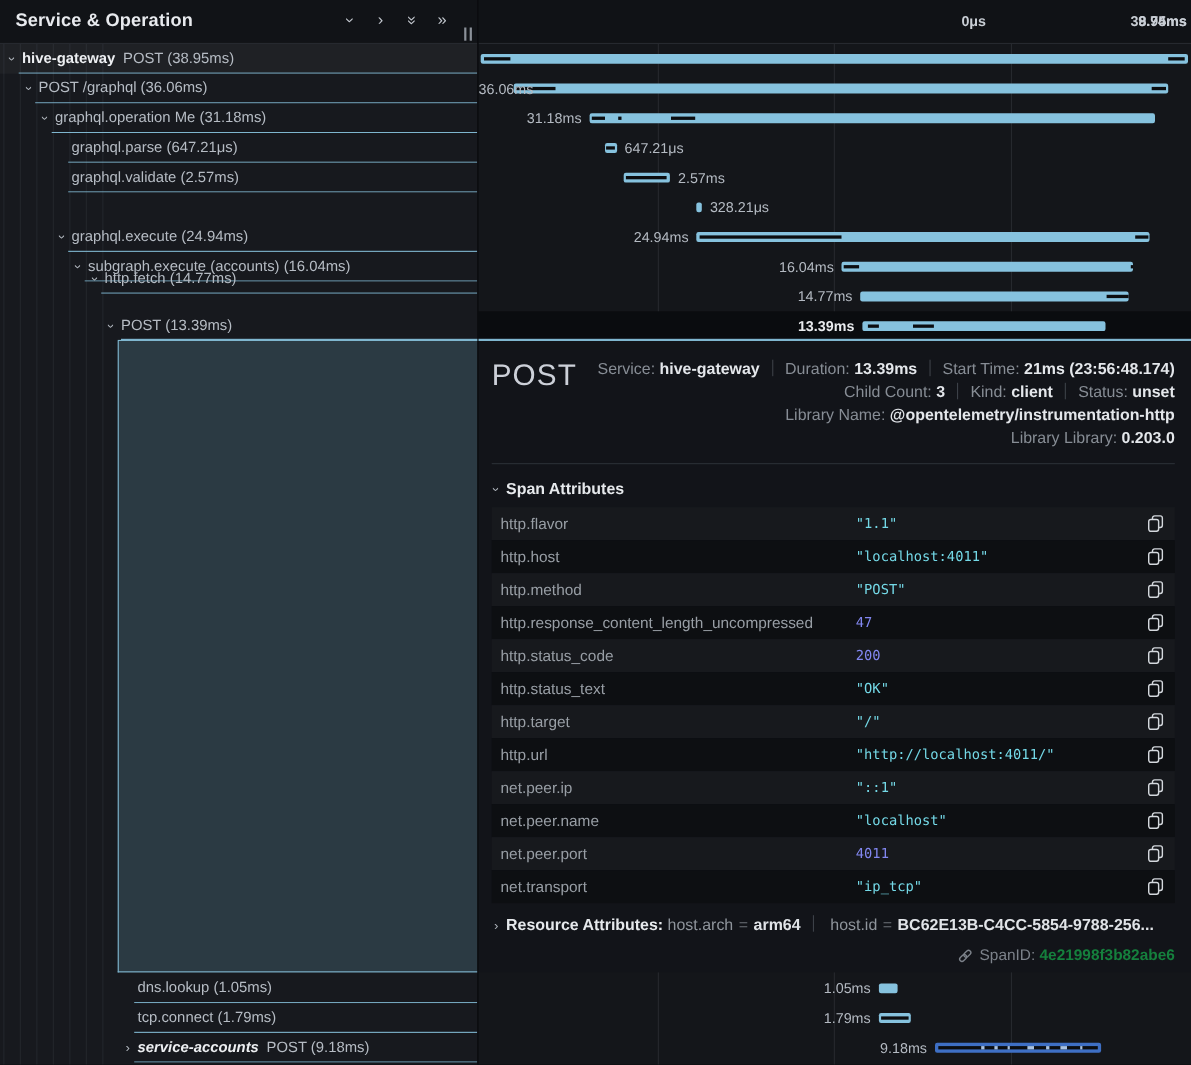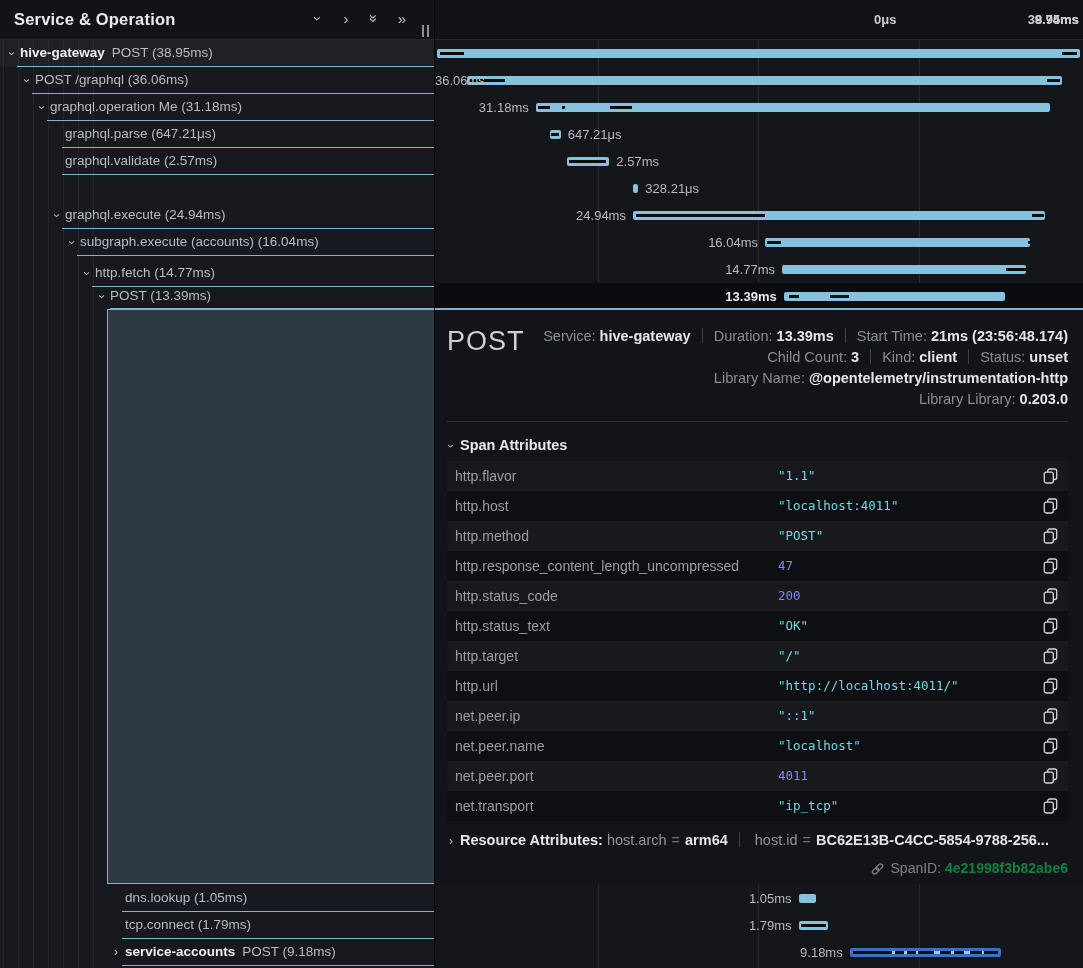--- a/index.html
+++ b/index.html
@@ -29,21 +29,21 @@
   .guide { position:absolute; top:40px; height:928px; width:1px; background:#23262b; z-index:1; }
   .gridline { position:absolute; top:0; height:968px; width:1px; background:#26292e; z-index:2; }
   
   .tree-row { position:absolute; left:0; width:434px; height:27px; overflow:hidden; z-index:5; cursor:pointer; }
   .tree-row.hovered { background:rgba(255,255,255,.035); }
   .tree-row .underline { position:absolute; bottom:0; right:0; height:1px; background:#7fb6cf; }
   .tree-chevron { position:absolute; top:7px; width:12px; height:13px; line-height:12px; text-align:center;
                   color:#b2b8bf; font-size:12px; }
   .tree-label { position:absolute; top:0; line-height:26px; font-size:13.5px; color:#b6bcc4; white-space:nowrap; }
   .tree-label .svc { font-weight:bold; color:#edeff2; margin-right:7px; }
-  .tree-label .svc.it { }
+  .tree-label .svc.it { font-style:italic; }
   
   .tl-row { position:absolute; left:435px; width:648px; height:27px; z-index:3; overflow:hidden; }
   .tl-row.selected { background:#0a0c0f; }
   .bar { position:absolute; top:9px; height:9px; border-radius:2px; background:#86c2de; z-index:2; cursor:pointer; }
   .bar.blue { background:#3e6fc4; }
   .mark { position:absolute; top:12px; height:3px; background:#0b0d10; z-index:3; }
   .mark.lite { background:#a9c2e2; }
   .bar-label { position:absolute; top:0; line-height:27px; font-size:13px; color:#b4bac2; white-space:nowrap; z-index:4; }
   .bar-label.bold { font-weight:bold; color:#e9ebee; }
   
@@ -304,21 +304,21 @@
       <div class="underline" style="left: 77px;"></div>
       <div class="tree-chevron rot90" style="left: 65px;">›</div>
       <div class="tree-label" style="left: 80px;">subgraph.execute (accounts) (16.04ms)</div>
     </div>
     <div class="tl-row" style="top: 229px;">
       <div class="bar" style="left: 330.021px; width: 264.794px;"></div>
       <div class="mark" style="left: 332.167px; width: 13.867px;"></div>
       <div class="mark" style="left: 592.669px; width: 2.80642px;"></div>
       <div class="bar-label" style="left: 0px; width: 323.021px; text-align: right;">16.04ms</div>
     </div>
-    <div class="tree-row" style="top: 260px;">
+    <div class="tree-row" style="top: 240px;">
       <div class="underline" style="left: 92px;"></div>
       <div class="tree-chevron rot90" style="left: 80px;">›</div>
       <div class="tree-label" style="left: 95px;">http.fetch (14.77ms)</div>
     </div>
     <div class="tl-row" style="top: 256px;">
       <div class="bar" style="left: 347.024px; width: 243.828px;"></div>
       <div class="mark" style="left: 571.043px; width: 19.6449px;"></div>
       <div class="bar-label" style="left: 0px; width: 340.024px; text-align: right;">14.77ms</div>
     </div>
     <div class="tree-row" style="top: 283px;">

